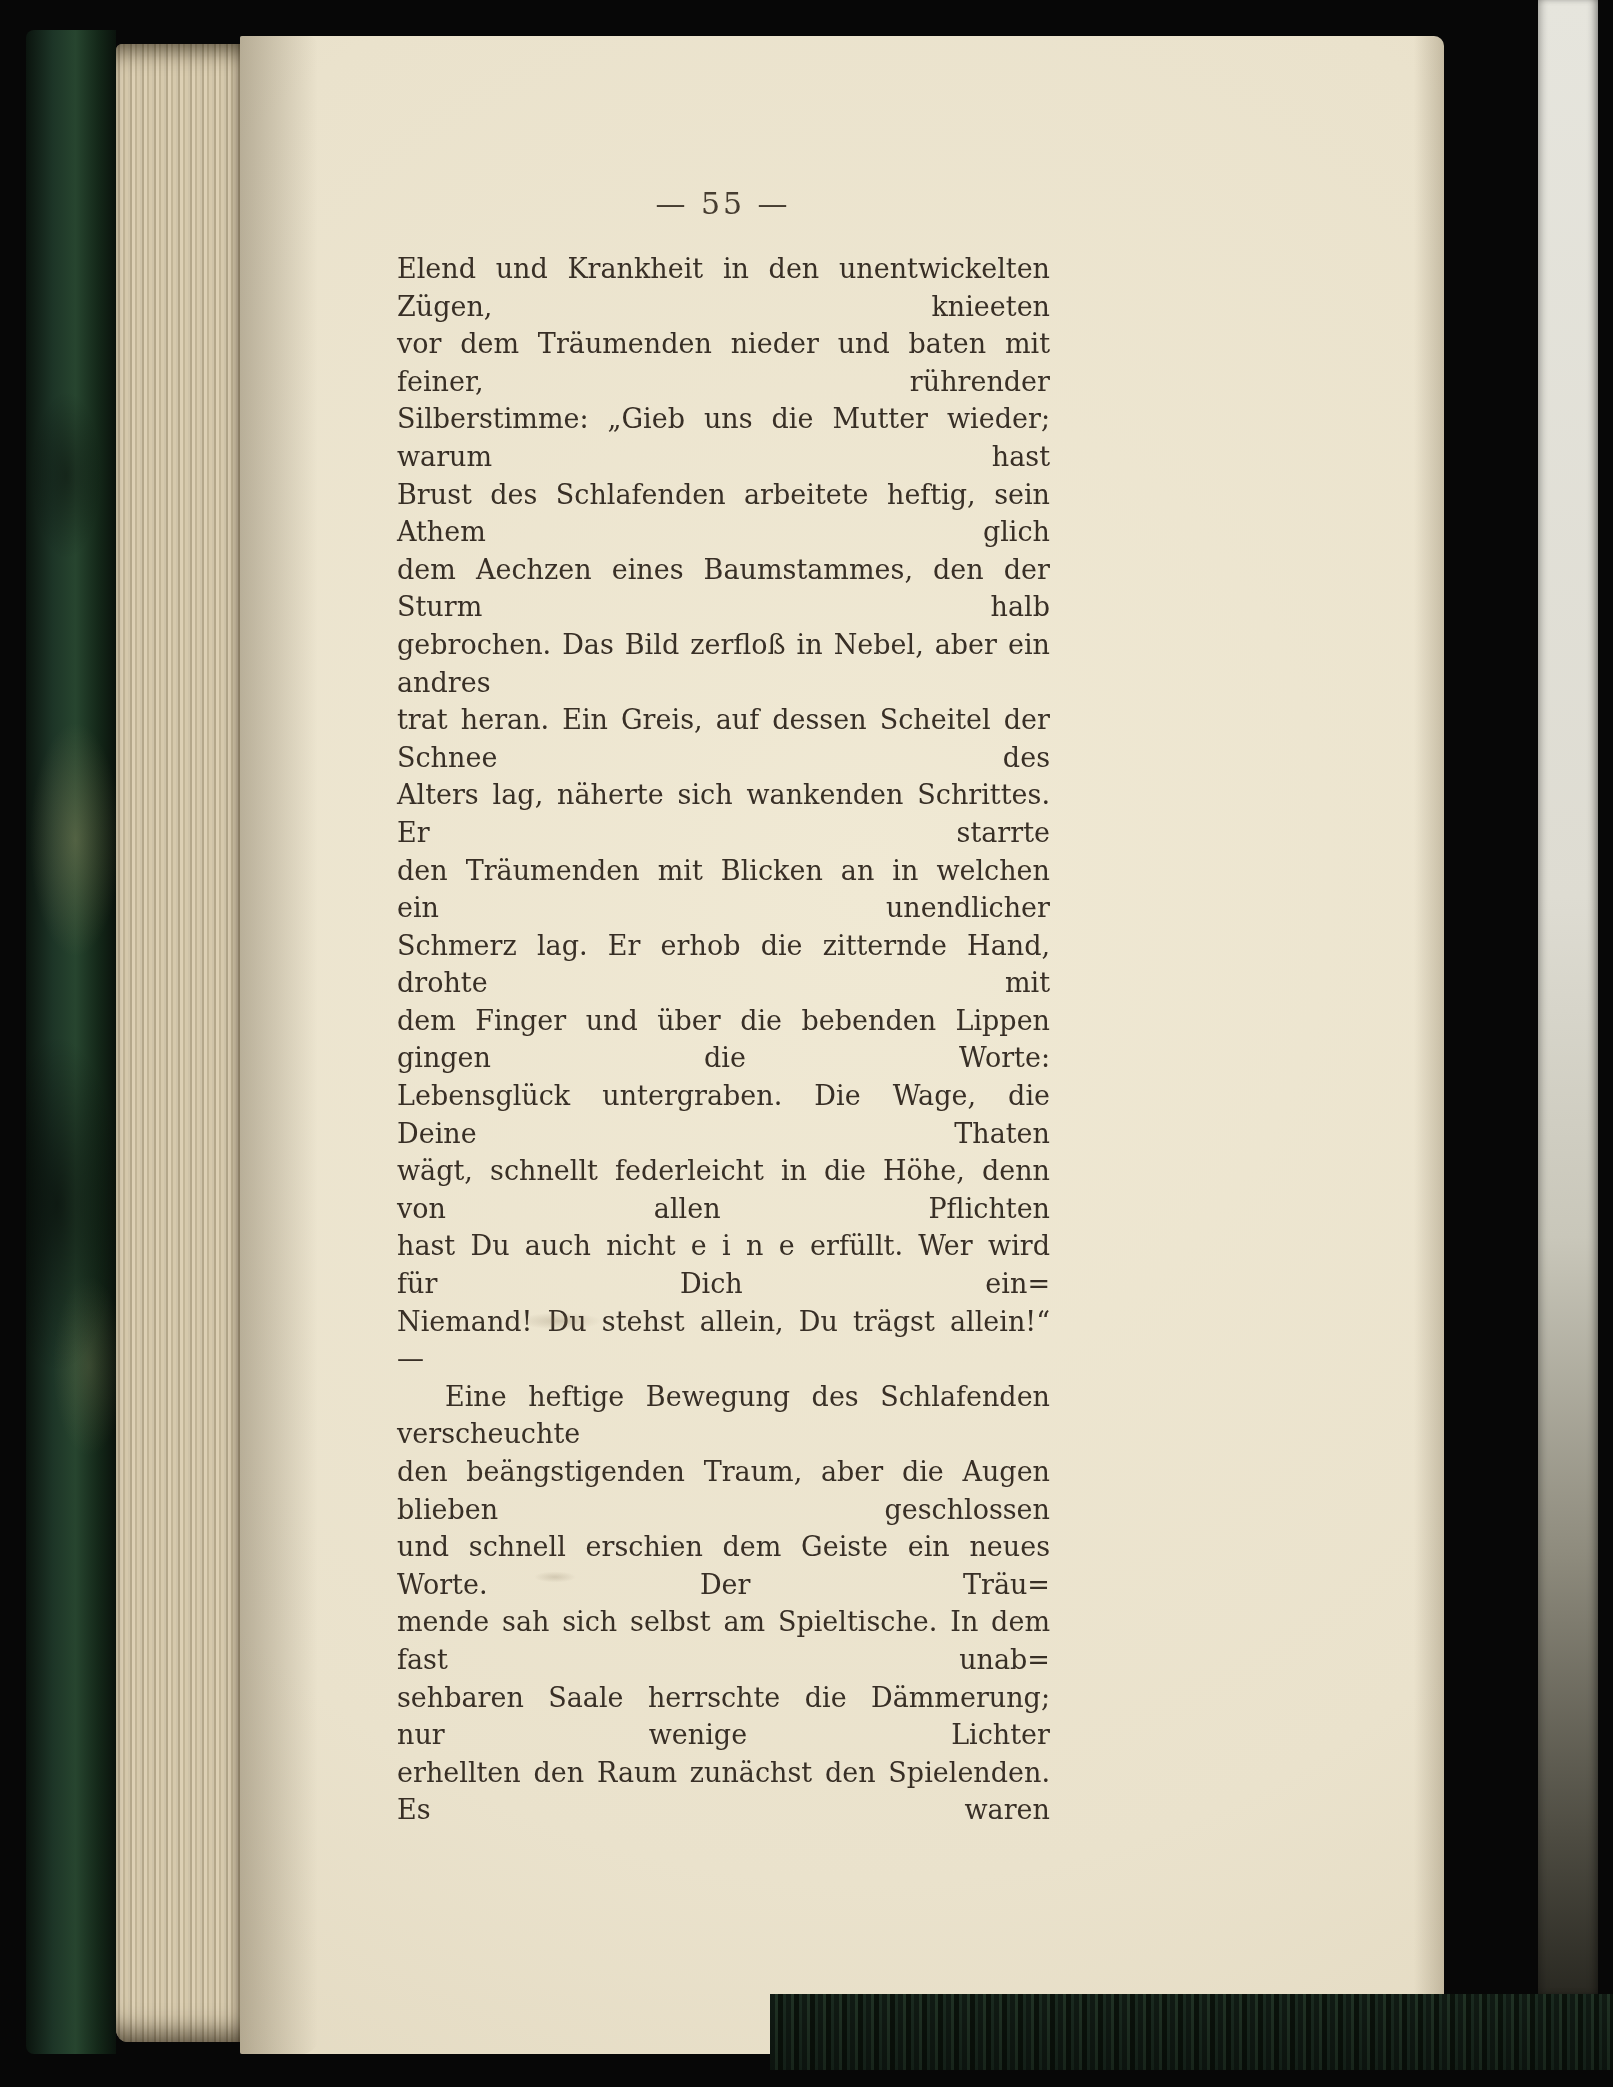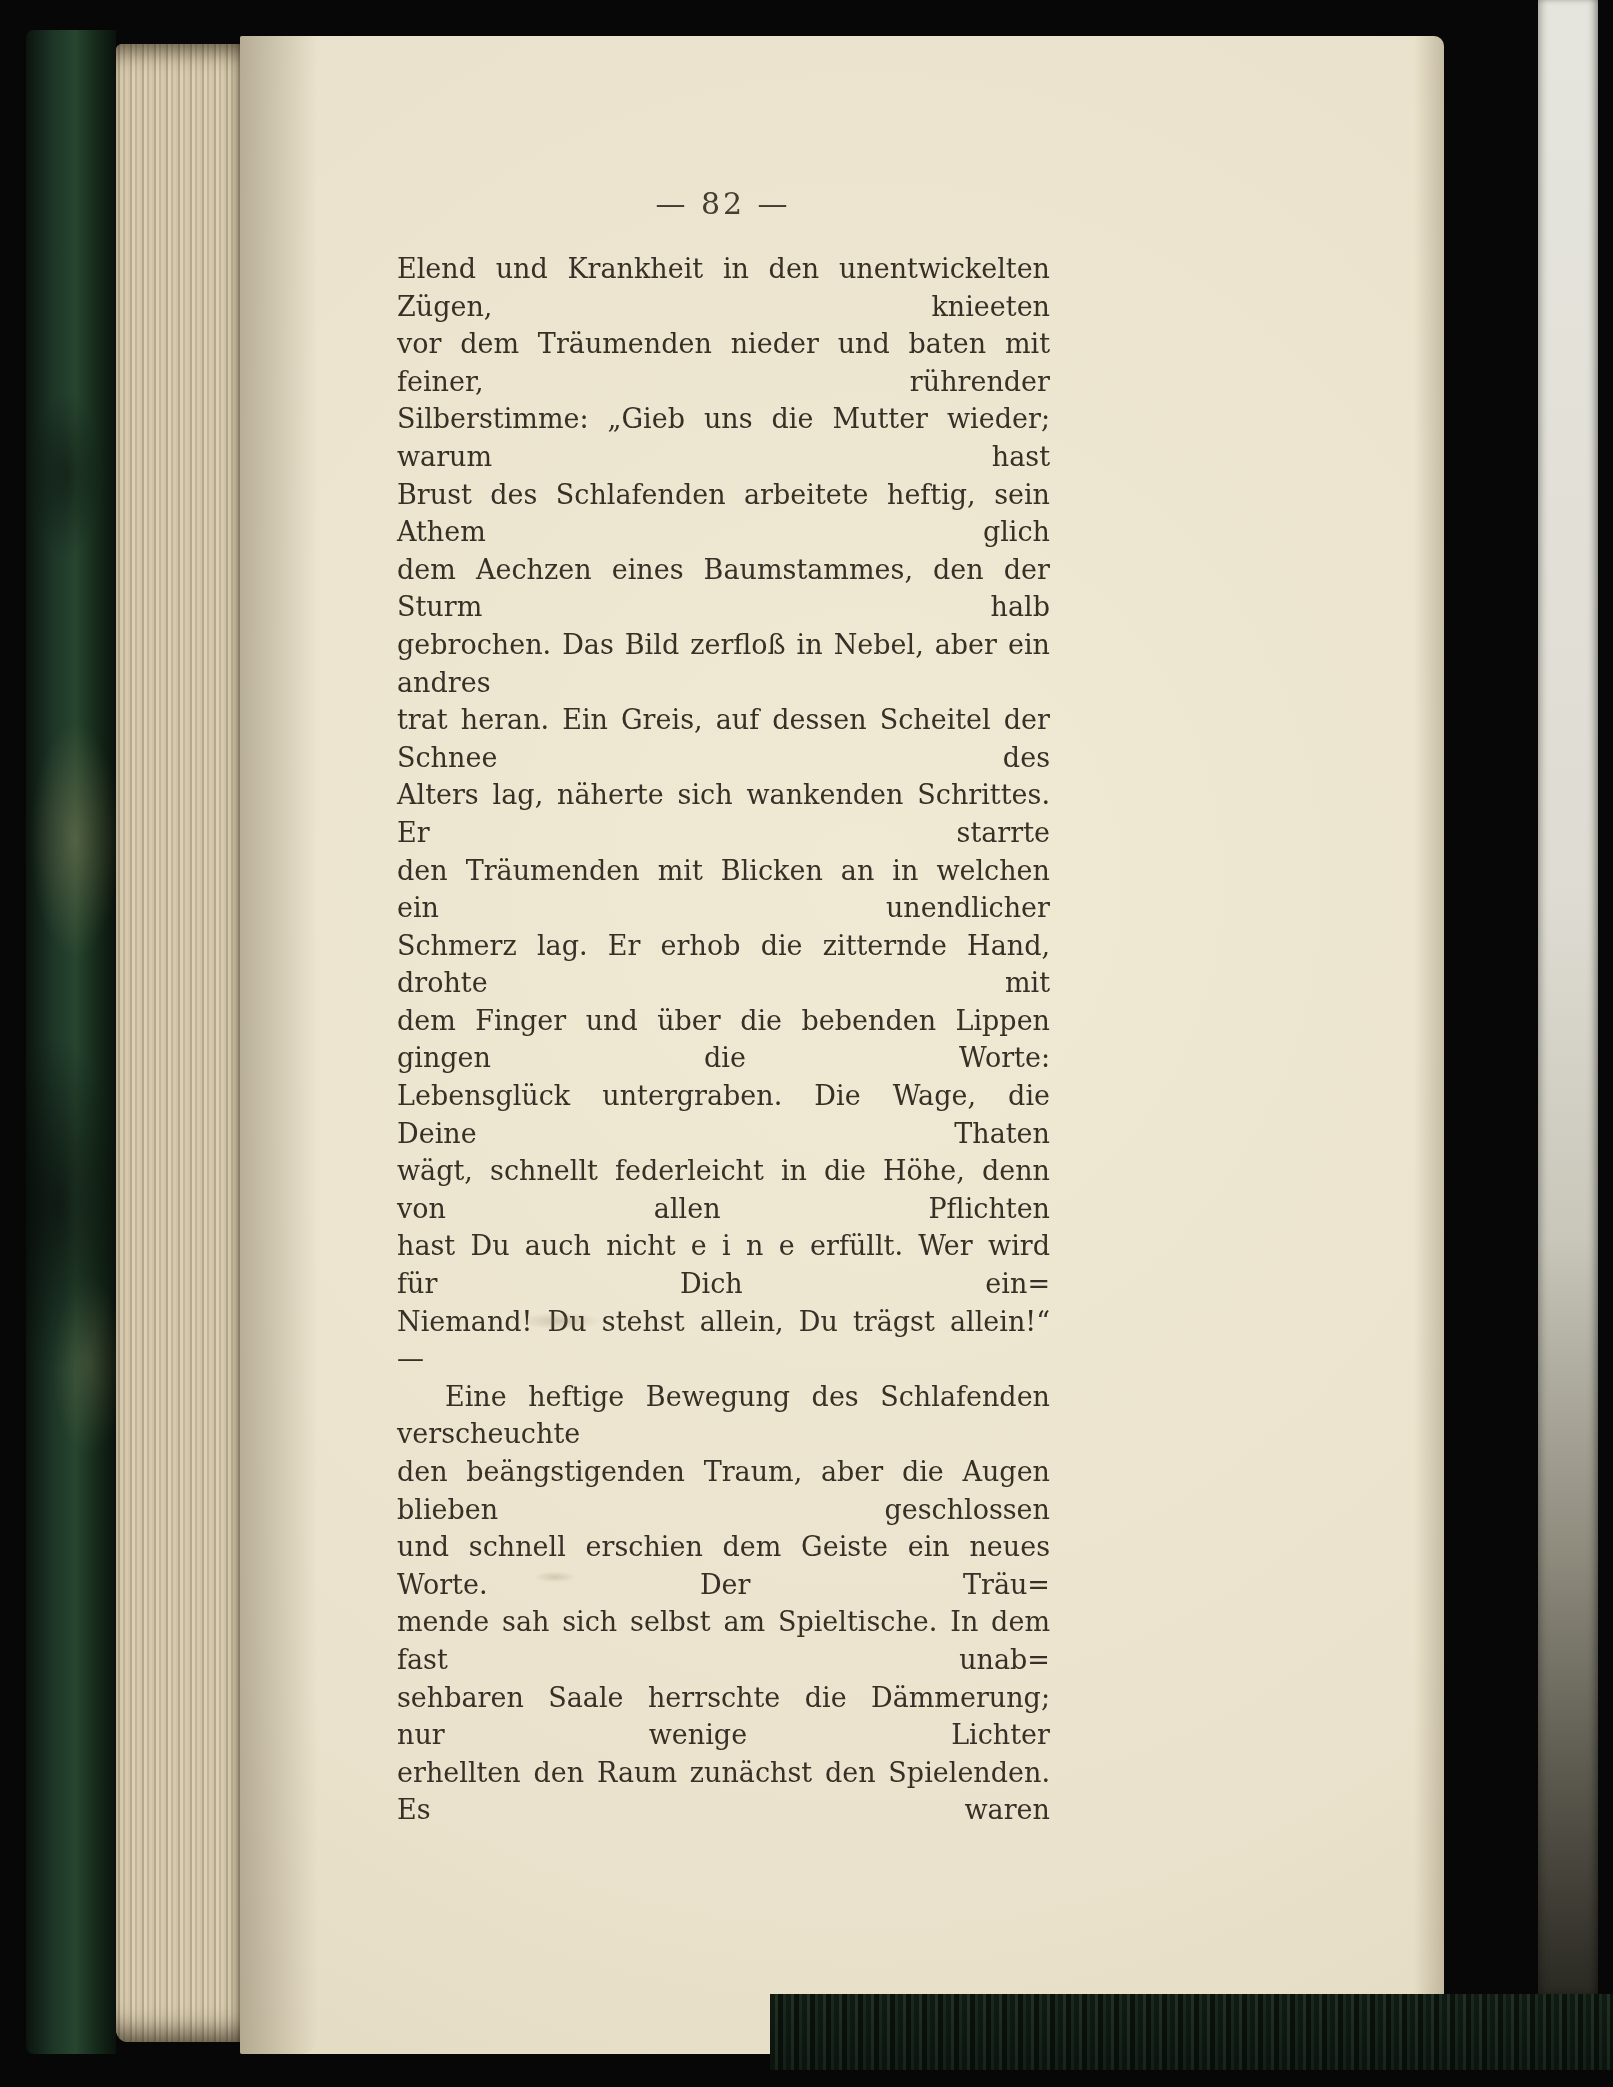--- a/index.html
+++ b/index.html
@@ -85,21 +85,21 @@
   .line.ind{text-indent:48px;}
 </style>
 </head>
 <body>
 
 <div class="scene">
   <div class="cover"></div>
   <div class="stack"></div>
 
   <div class="page">
-    <div class="page-number">—  82  —</div>
+    <div class="page-number">—  55  —</div>
     <div class="text-block">
         <div class="line j">Elend und Krankheit in den unentwickelten Zügen, knieeten</div>
         <div class="line j">vor dem Träumenden nieder und baten mit feiner, rührender</div>
         <div class="line j">Silberstimme: „Gieb uns die Mutter wieder; warum hast</div>
         <div class="line j">Brust des Schlafenden arbeitete heftig, sein Athem glich</div>
         <div class="line j">dem Aechzen eines Baumstammes, den der Sturm halb</div>
         <div class="line j">gebrochen. Das Bild zerfloß in Nebel, aber ein andres</div>
         <div class="line j">trat heran. Ein Greis, auf dessen Scheitel der Schnee des</div>
         <div class="line j">Alters lag, näherte sich wankenden Schrittes. Er starrte</div>
         <div class="line j">den Träumenden mit Blicken an in welchen ein unendlicher</div>

